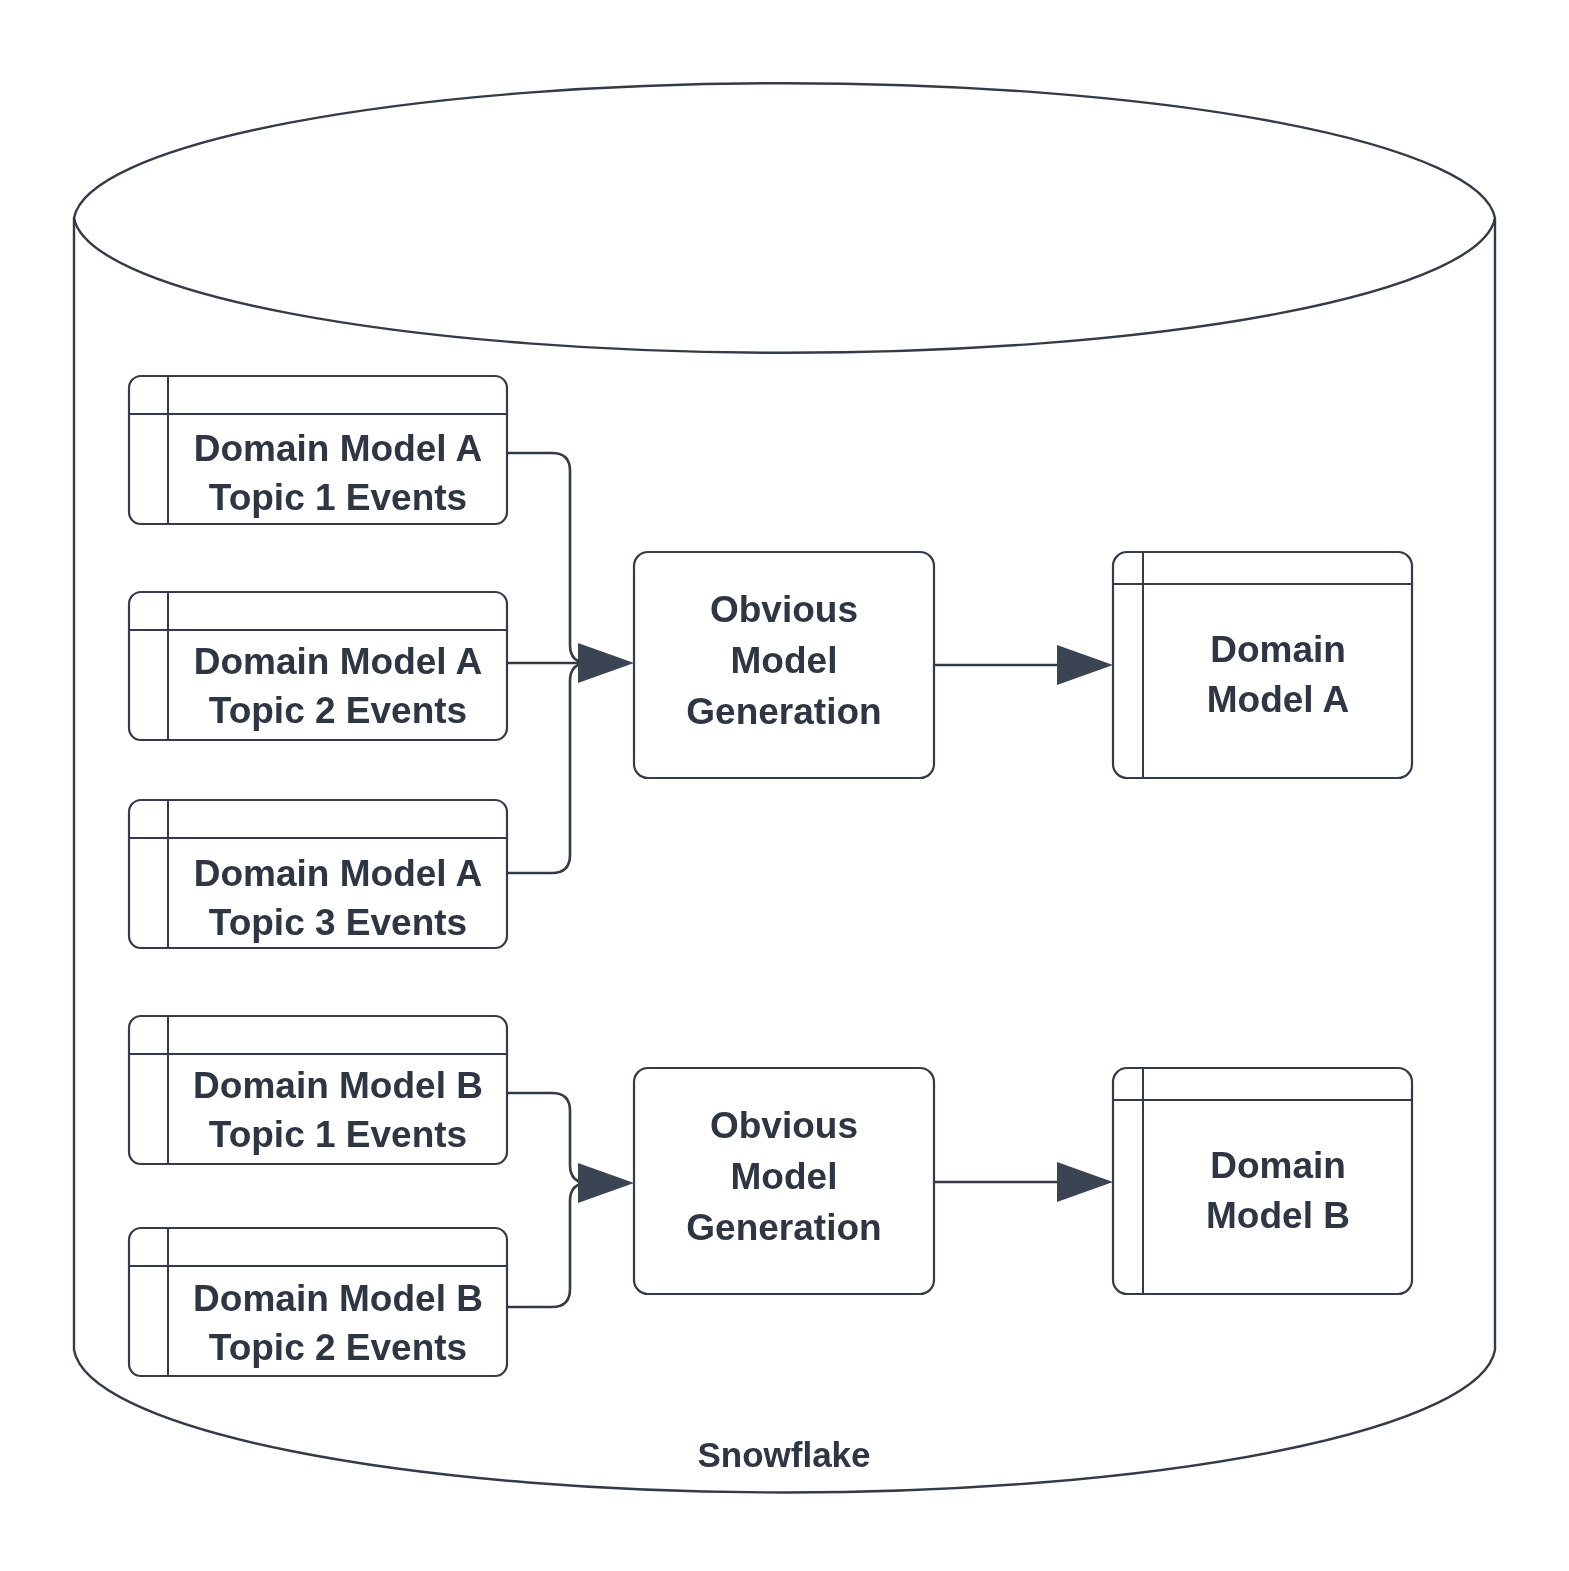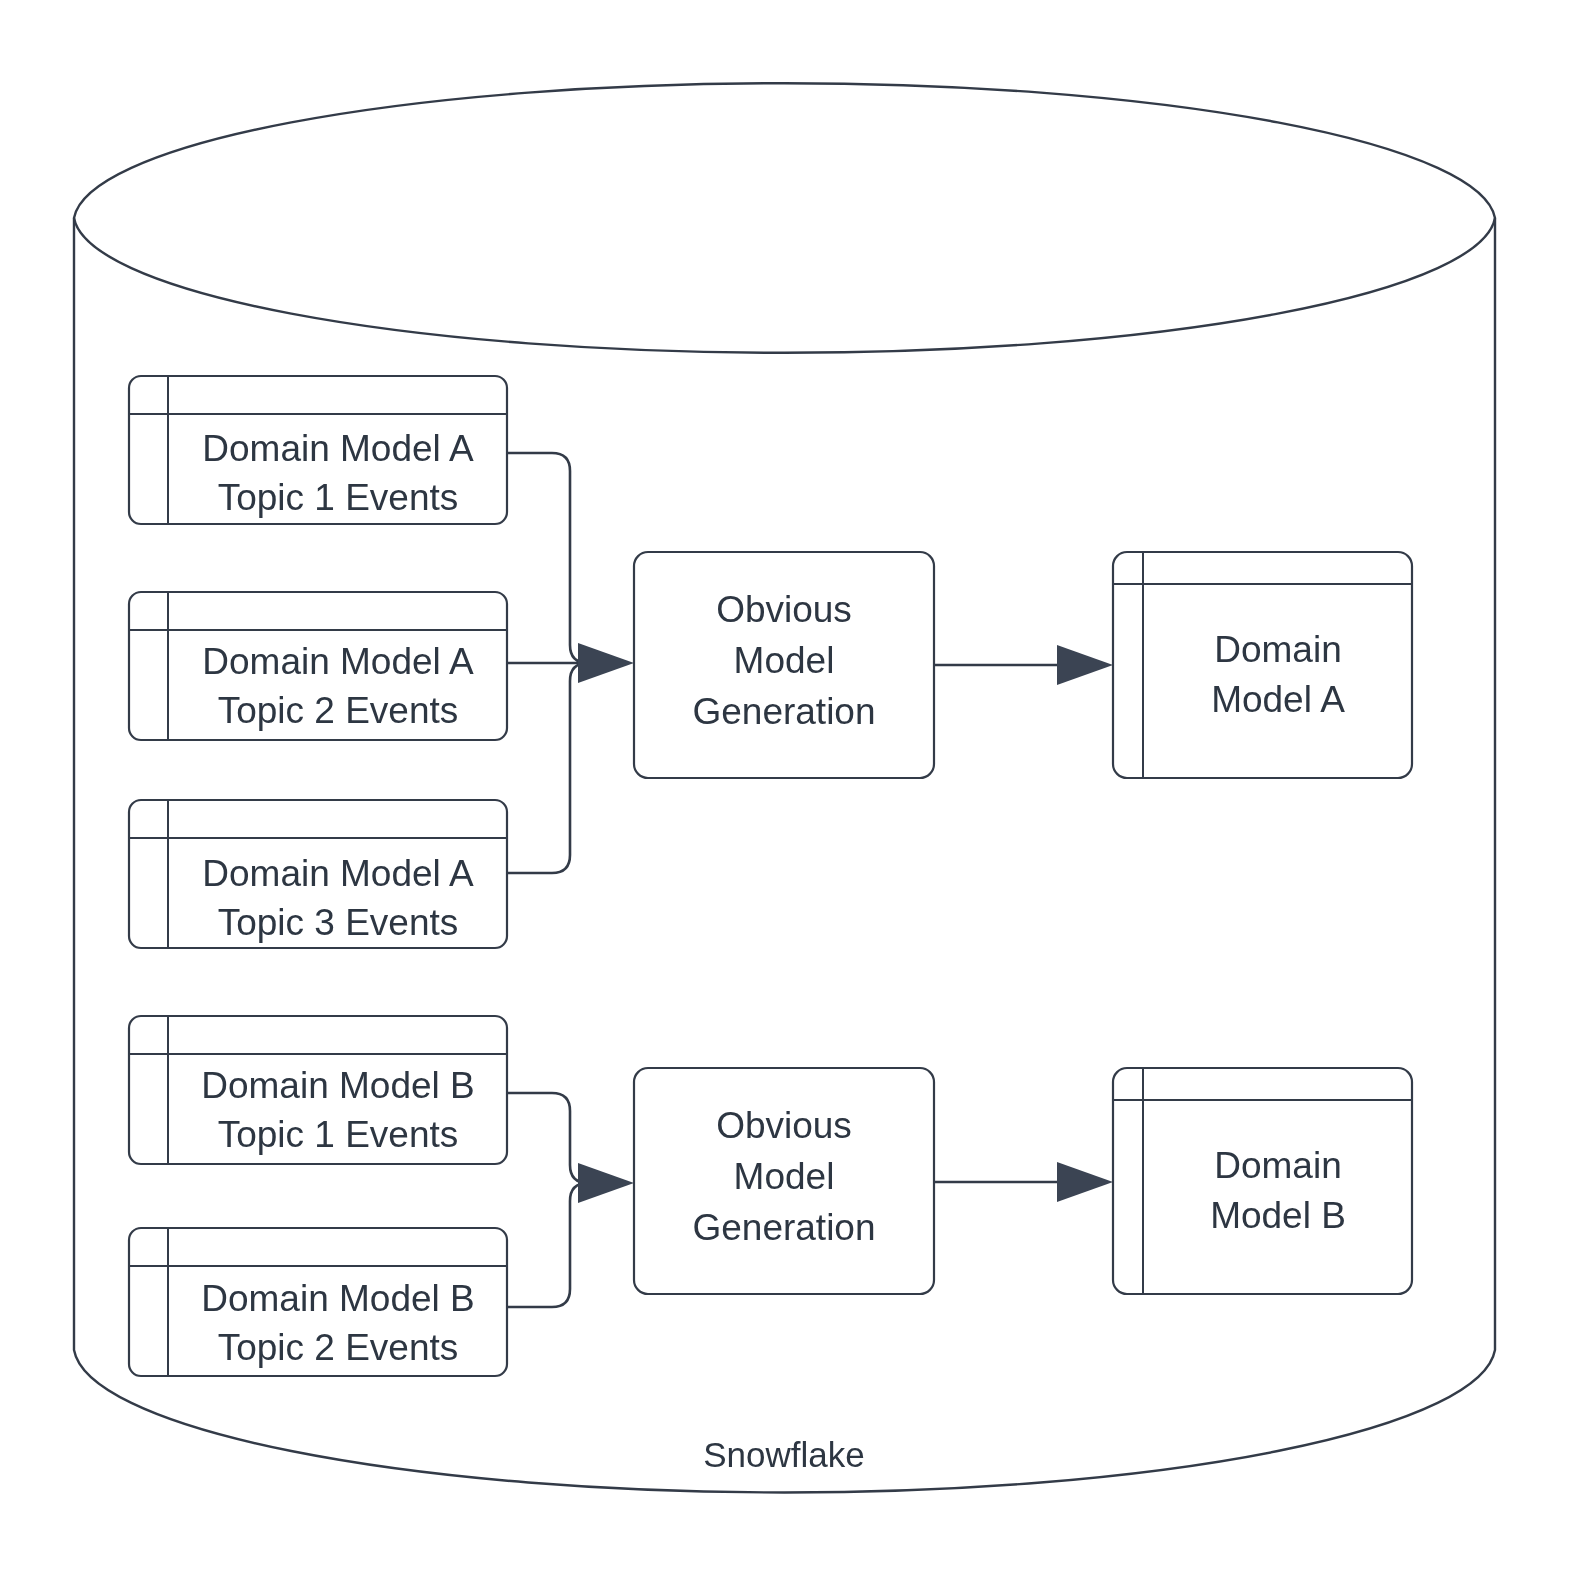--- a/index.html
+++ b/index.html
@@ -10,20 +10,21 @@
   }
   body {
     font-family: "Liberation Sans", sans-serif;
   }
   #diagram-root {
     position: relative;
     width: 1569px;
     height: 1571px;
     background: #ffffff;
     overflow: hidden;
+    font-weight: bold;
   }
   #diagram-svg {
     display: block;
     width: 1569px;
     height: 1571px;
   }
   .shape-stroke {
     fill: #ffffff;
     stroke: #333b48;
     stroke-width: 2.2;

